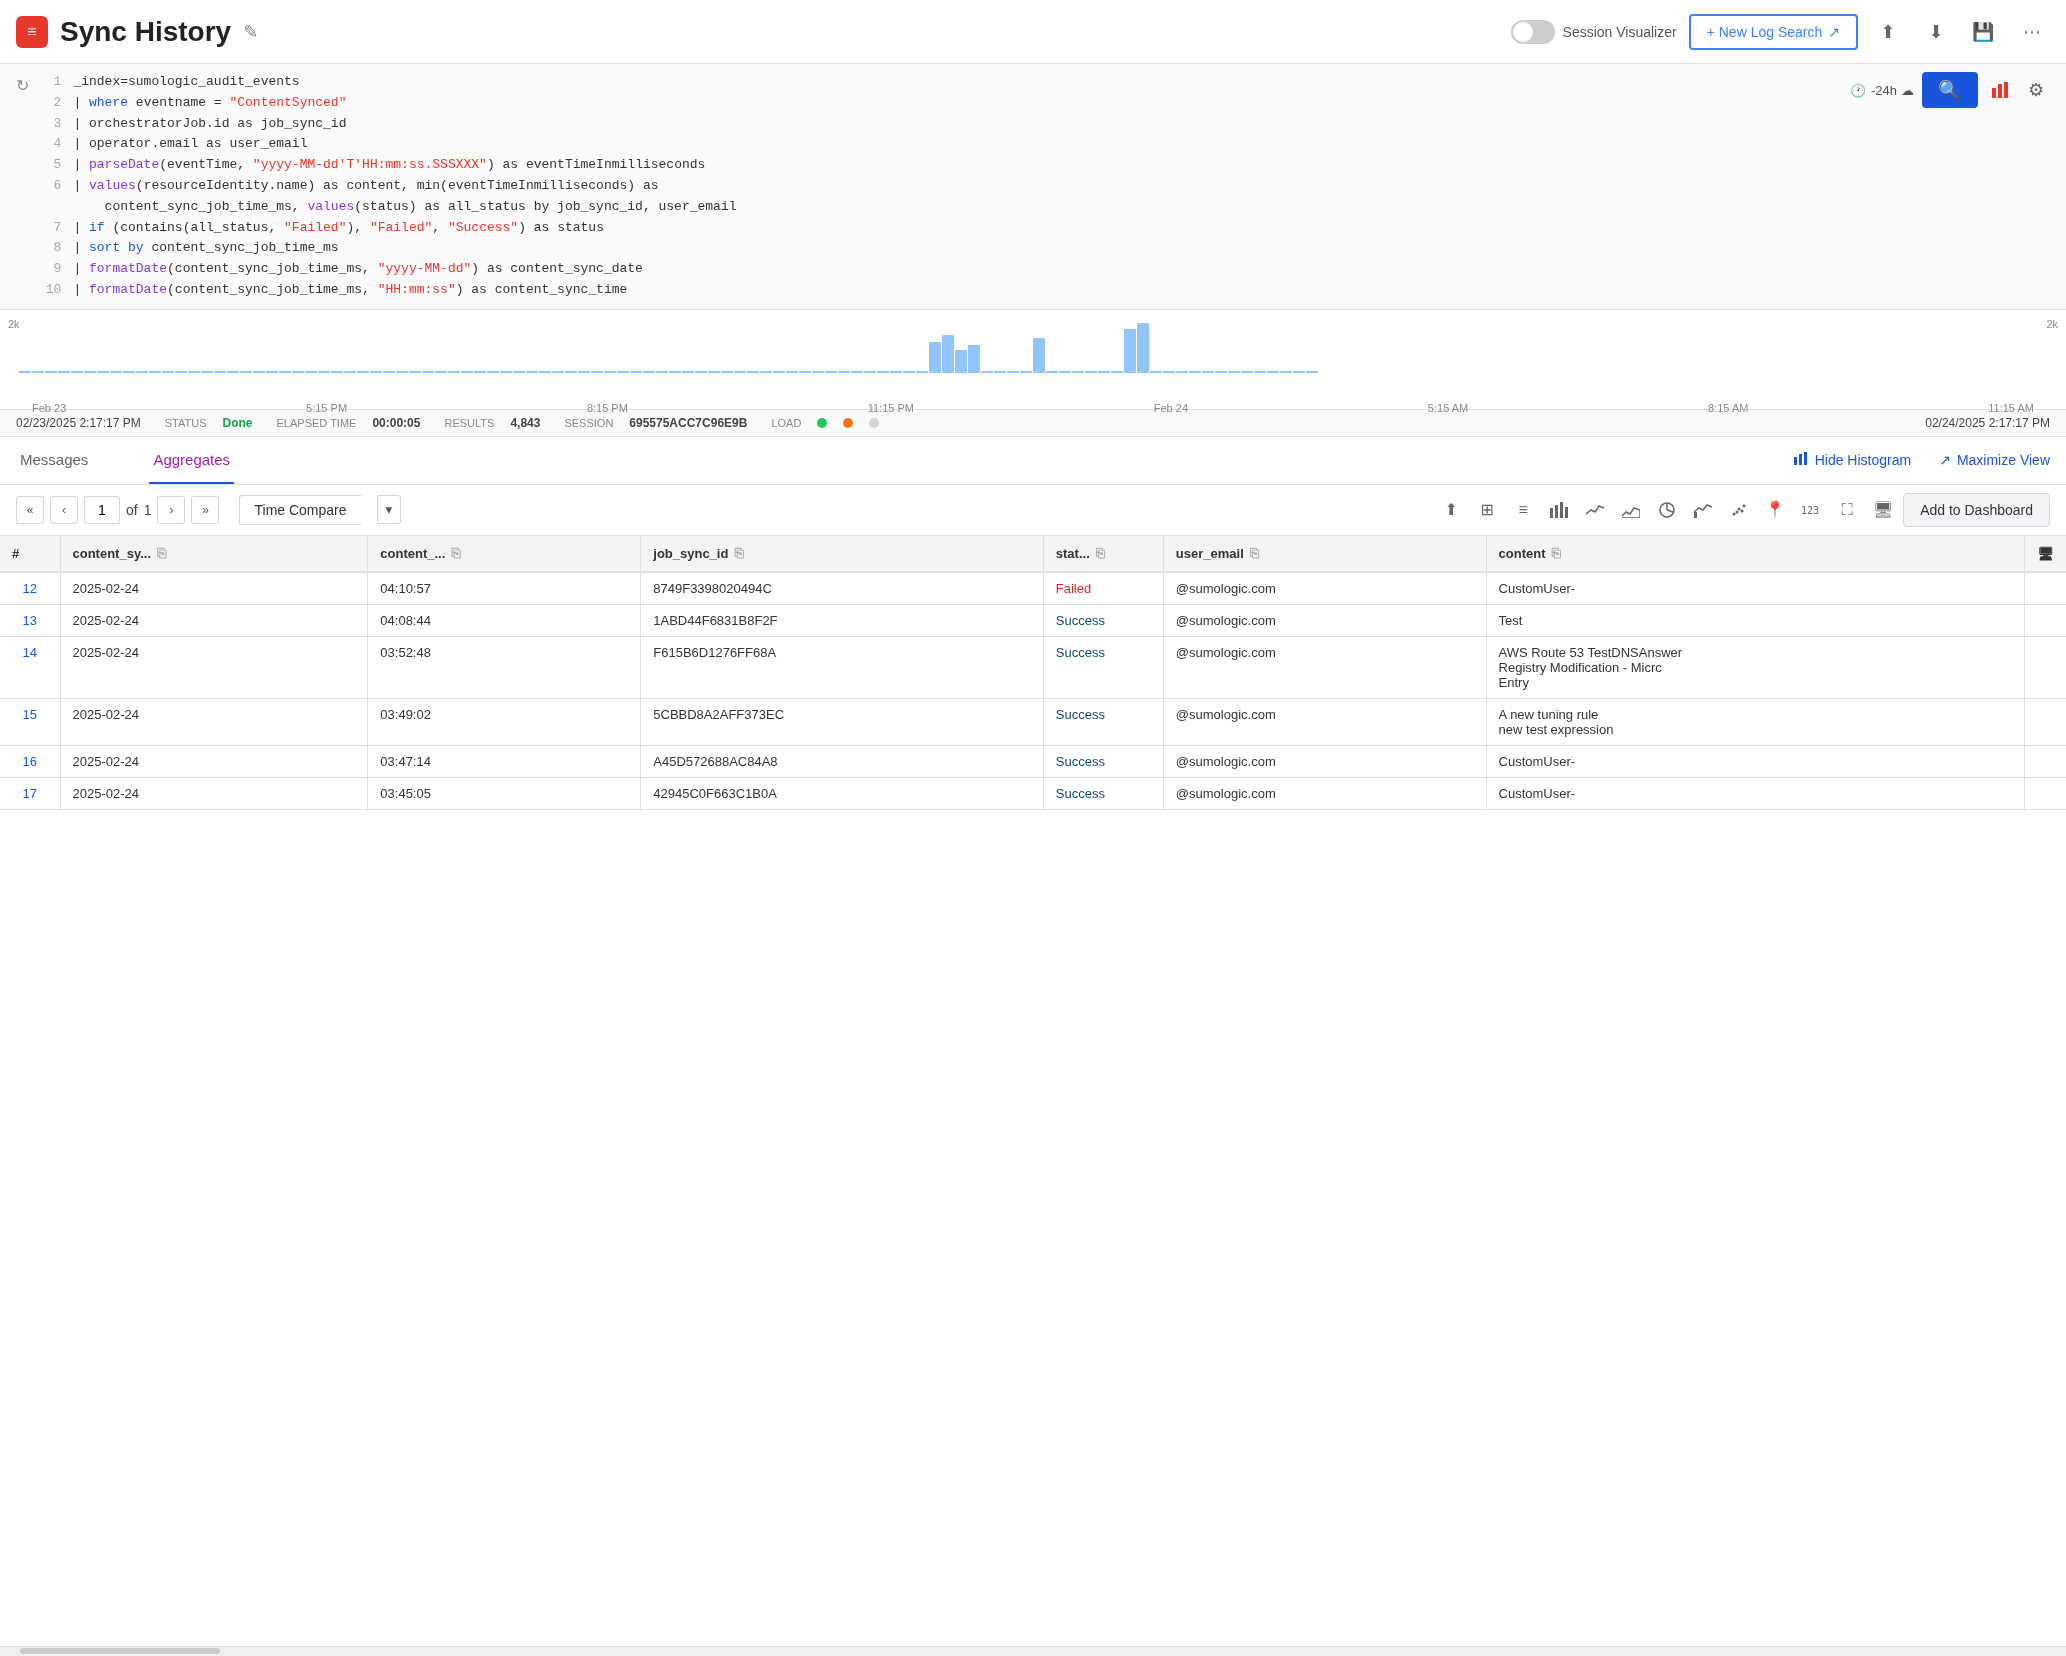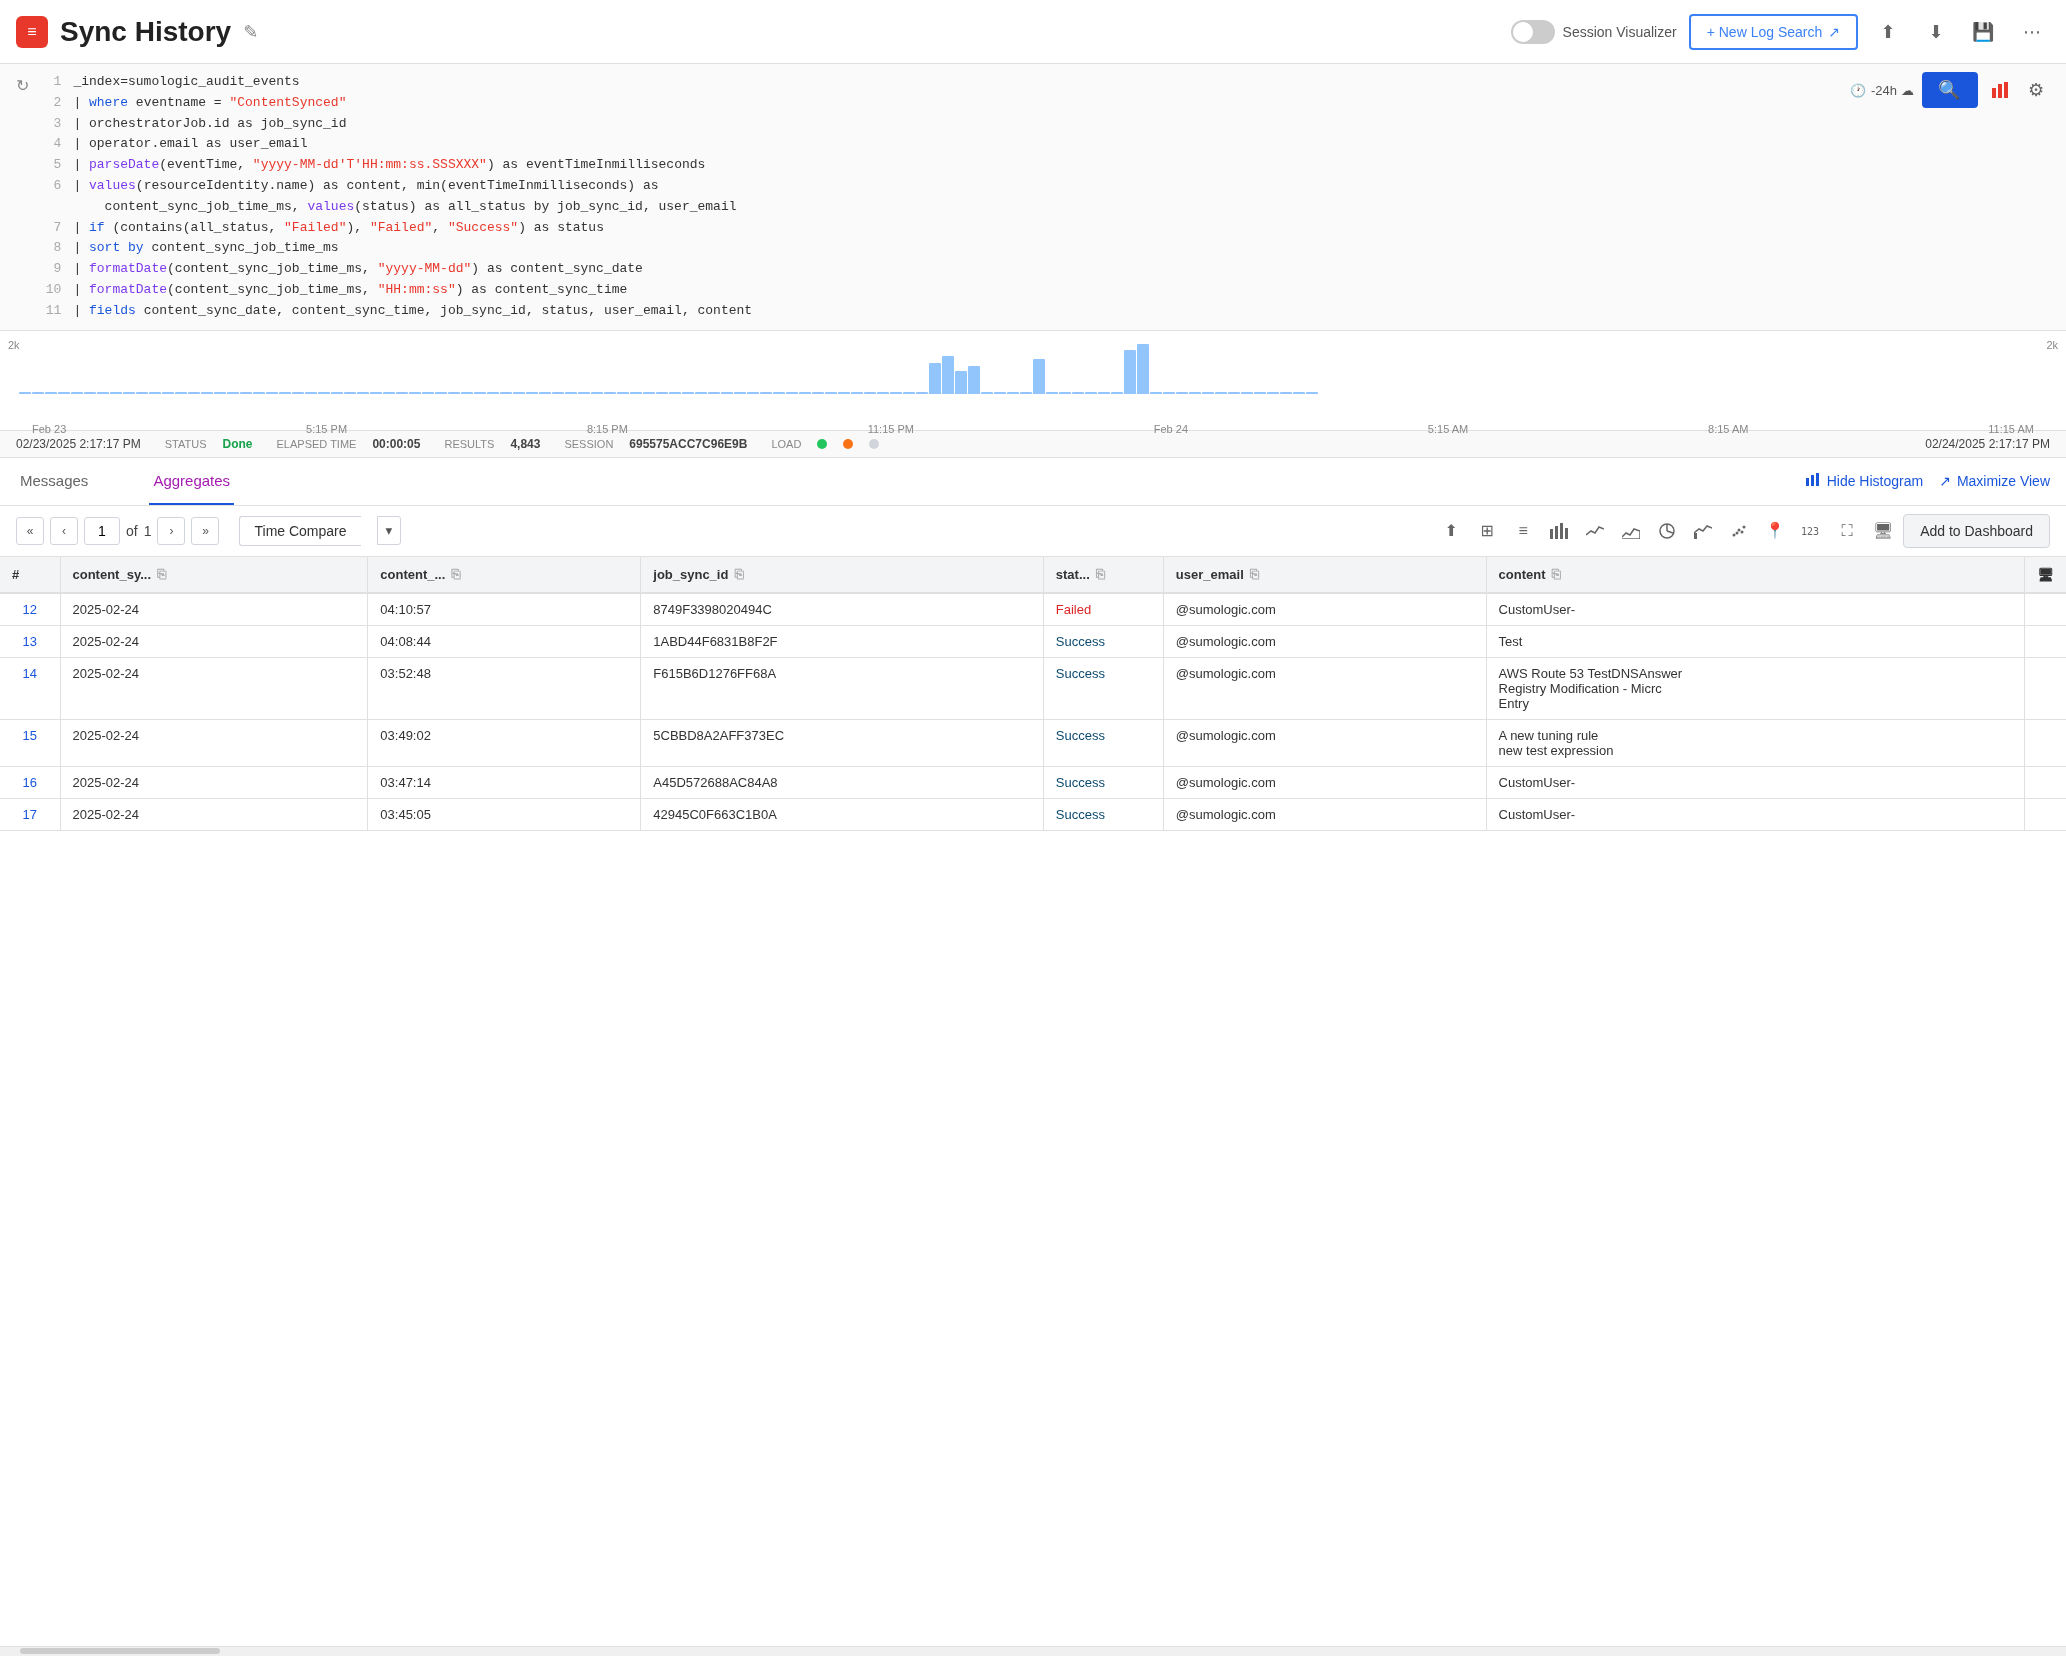--- a/index.html
+++ b/index.html
@@ -45,21 +45,21 @@
     .status-done { color: #16a34a; }
     .load-dot { width: 10px; height: 10px; border-radius: 50%; display: inline-block; }
     .dot-green { background: #22c55e; }
     .dot-orange { background: #f97316; }
     .dot-gray { background: #d1d5db; }
 
     
     .tabs-row { display: flex; align-items: center; padding: 0 16px; border-bottom: 1px solid #e0e0e0; gap: 24px; height: 48px; }
     .tab { padding: 0 4px; height: 48px; display: flex; align-items: center; font-size: 15px; color: #666; cursor: pointer; border-bottom: 2px solid transparent; }
     .tab.active { color: #a21caf; border-bottom-color: #1a56db; font-weight: 500; margin-left: 33px; }
-    .tab-actions { margin-left: auto; display: flex; align-items: center; gap: 16px; }
+    .tab-actions { margin-left: auto; display: flex; align-items: center; gap: 28px; }
     .tab-action-btn { display: flex; align-items: center; gap: 6px; color: #1a56db; font-size: 14px; cursor: pointer; background: none; border: none; }
 
     
     .toolbar { display: flex; align-items: center; padding: 8px 16px; border-bottom: 1px solid #e0e0e0; gap: 8px; }
     .pagination { display: flex; align-items: center; gap: 6px; font-size: 14px; color: #444; }
     .pg-btn { width: 28px; height: 28px; display: flex; align-items: center; justify-content: center; border: 1px solid #d1d5db; border-radius: 3px; cursor: pointer; color: #555; background: white; font-size: 12px; }
     .pg-input { width: 36px; height: 28px; text-align: center; border: 1px solid #d1d5db; border-radius: 3px; font-size: 14px; }
     .time-compare-btn { display: flex; align-items: center; gap: 16px; margin-left: 12px; }
     .tc-main { padding: 6px 14px; background: white; border: 1px solid #d1d5db; border-right: none; border-radius: 3px 0 0 3px; font-size: 14px; cursor: pointer; color: #333; }
     .tc-arrow { padding: 6px 8px; background: white; border: 1px solid #d1d5db; border-radius: 0 3px 3px 0; cursor: pointer; color: #555; }
@@ -152,24 +152,20 @@
           <span class="line-num">8</span>
           <span class="line-content">| <span class="kw-blue">sort by</span> content_sync_job_time_ms</span>
         </div>
         <div class="query-line">
           <span class="line-num">9</span>
           <span class="line-content">| <span class="kw-func">formatDate</span>(content_sync_job_time_ms, <span class="kw-string">"yyyy-MM-dd"</span>) as content_sync_date</span>
         </div>
         <div class="query-line">
           <span class="line-num">10</span>
           <span class="line-content">| <span class="kw-func">formatDate</span>(content_sync_job_time_ms, <span class="kw-string">"HH:mm:ss"</span>) as content_sync_time</span>
-        </div>
-        <div class="query-line">
-          <span class="line-num">11</span>
-          <span class="line-content">| <span class="kw-blue">fields</span> content_sync_date, content_sync_time, job_sync_id, status, user_email, content</span>
         </div>
       </div>
       <div class="query-controls">
         <div class="time-range">
           <span>🕐</span>
           <span>-24h</span>
           <span>☁</span>
         </div>
         <button class="search-btn">
           <span>🔍</span>

